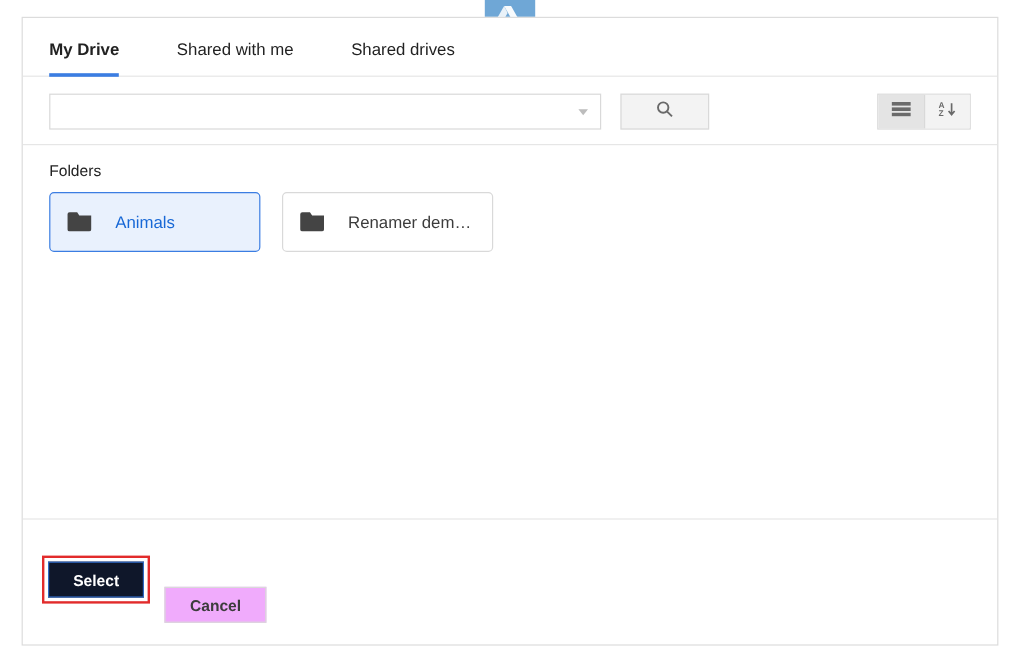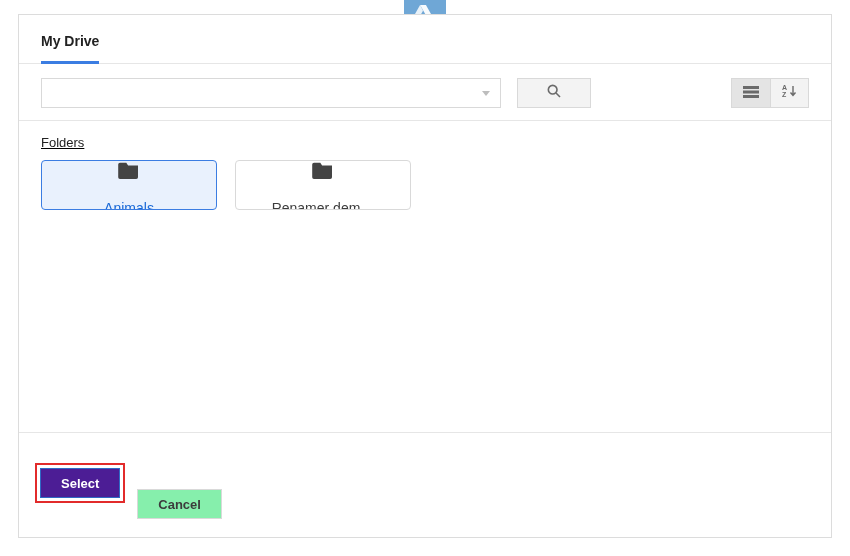--- a/index.html
+++ b/index.html
@@ -128,21 +128,20 @@
     align-items: center;
     justify-content: center;
     cursor: pointer;
   }
   .grp-btn + .grp-btn { border-left: 1px solid #d9d9d9; }
   .grp-btn.active { background: #e4e4e4; }
   .content {
     flex: 1;
     padding: 10px 22px;
     overflow: auto;
-    text-decoration: underline;
   }
   .section-label {
     font-size: 13px;
     color: #222;
     margin: 4px 0 10px 0;
   }
   .folder-row {
     display: flex;
     gap: 18px;
   }
@@ -153,21 +152,20 @@
     border-radius: 4px;
     display: flex;
     align-items: center;
     padding: 0 14px;
     gap: 18px;
     font-size: 14px;
     color: #3c3c3c;
     cursor: pointer;
     white-space: nowrap;
     overflow: hidden;
-    flex-direction: column;
   }
   .folder-card.selected {
     border-color: #3b7de2;
     background: #e9f1fd;
     color: #1868d6;
   }
   .folder-label {
     overflow: hidden;
     text-overflow: ellipsis;
   }
@@ -188,26 +186,26 @@
     padding: 0 20px;
     font-size: 13px;
     font-weight: 700;
     border: 1px solid transparent;
     cursor: pointer;
     display: inline-flex;
     align-items: center;
     justify-content: center;
   }
   .btn-primary {
-    background: #4c1d95;
+    background: #0f172a;
     color: #fff;
     border-color: #2f69c5;
   }
   .btn-default {
-    background: #86efac;
+    background: #f0abfc;
     color: #3c3c3c;
     border-color: #d9d9d9;
     margin-top: 42px;
   }
 </style>
 </head>
 <body>
 
 <div class="top-button">
   <span class="drive-tri">
@@ -217,20 +215,22 @@
       <path d="M4 22 L20 22 L24 14 L8 14 Z" fill="#ffffff" opacity="0.75"></path>
     </svg>
   </span>
 </div>
 
 <div class="dialog">
 
 
   <div class="tabs">
     <div class="tab active">My Drive</div>
+    <div class="tab">Shared with me</div>
+    <div class="tab">Shared drives</div>
   </div>
 
   <div class="toolbar">
     <div class="search-combo">
       <input class="search-input" type="text" value="" style="">
       <div class="combo-arrow"></div>
     </div>
     <div class="search-btn">
       <span>
         <svg width="16" height="16" viewBox="0 0 24 24" fill="none" stroke="#6a6a6a" stroke-width="2.4">

